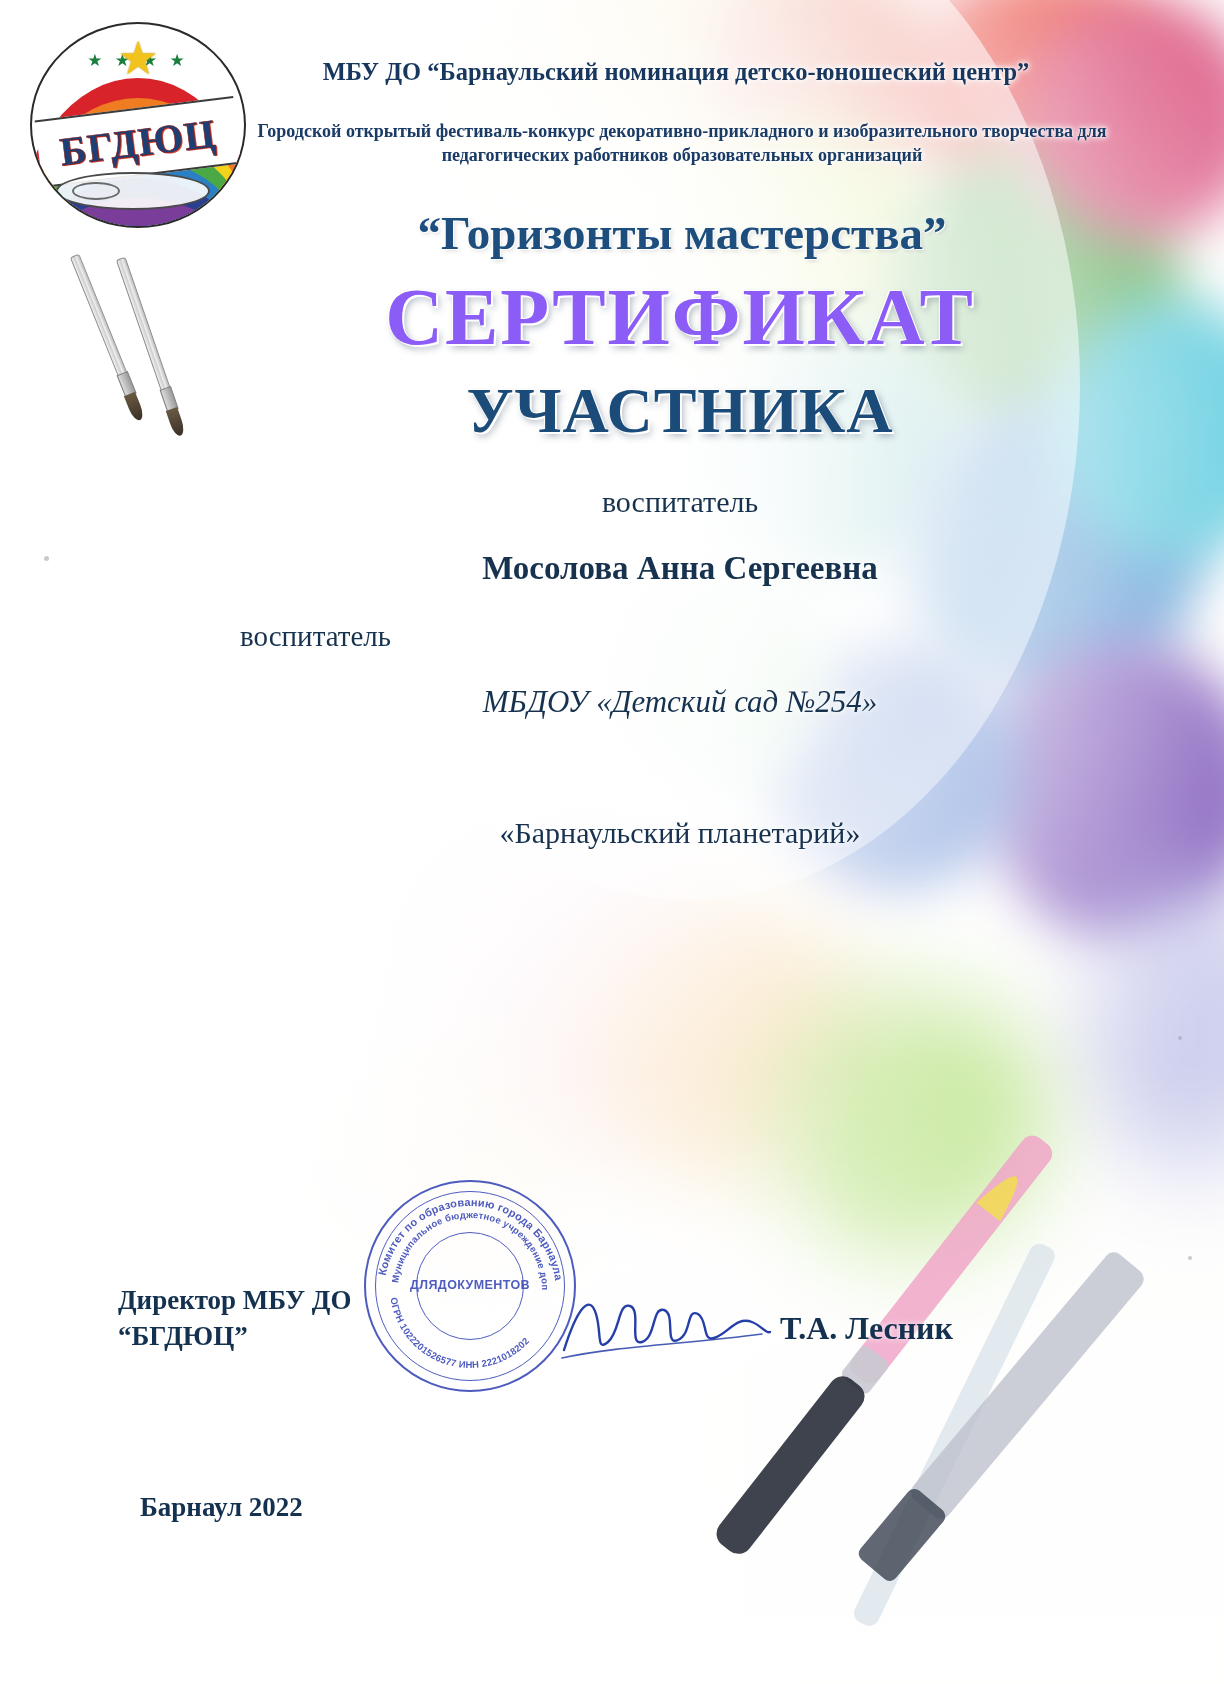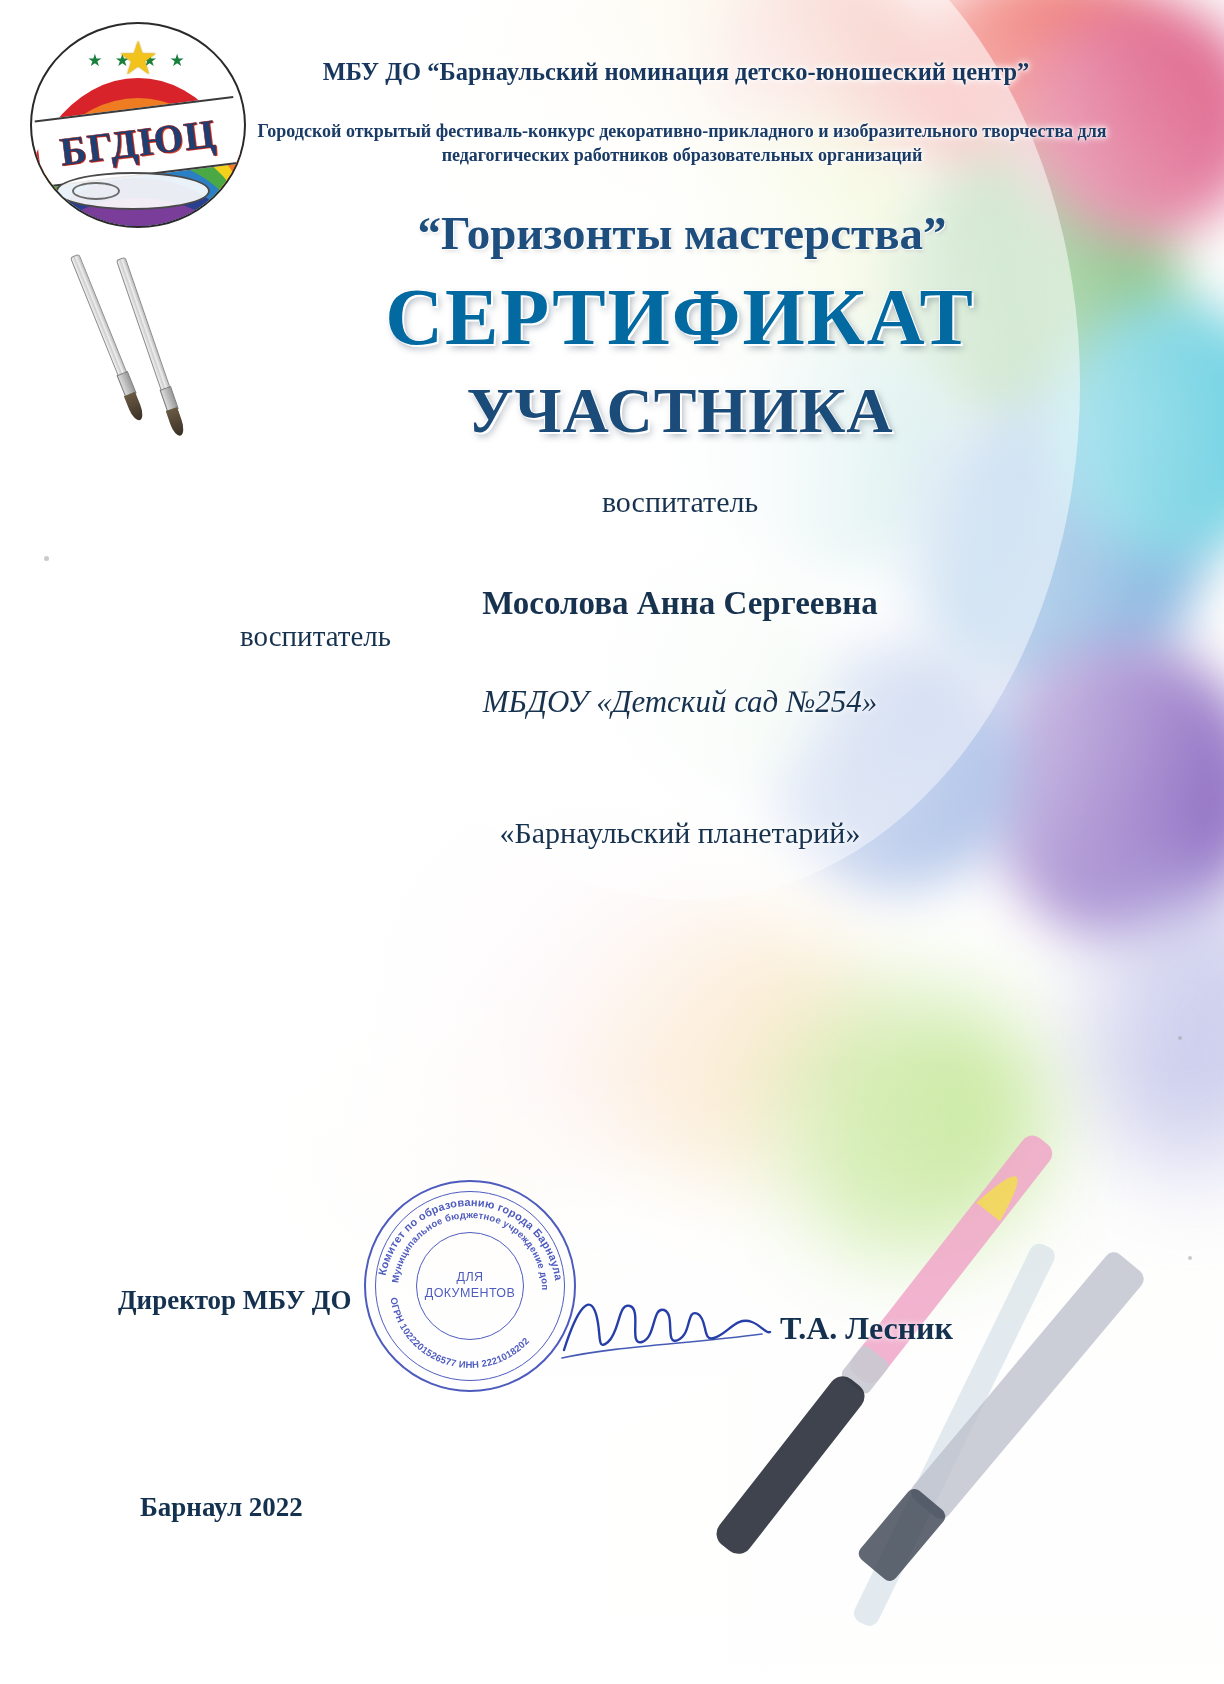--- a/index.html
+++ b/index.html
@@ -223,21 +223,21 @@
   }
   .title1 {
     position: absolute;
     top: 272px;
     left: 200px;
     width: 960px;
     text-align: center;
     font-size: 80px;
     font-weight: bold;
     letter-spacing: 2px;
-    color: #0369a1;
+    color: #8b5cf6;
     text-shadow: 2px 2px 0 #fff, -1px -1px 0 #fff, 3px 4px 7px rgba(20,40,70,0.35);
   }
   .title2 {
     position: absolute;
     top: 374px;
     left: 200px;
     width: 960px;
     text-align: center;
     font-size: 64px;
     font-weight: bold;
@@ -258,21 +258,20 @@
   .person {
     position: absolute;
     top: 550px;
     left: 240px;
     width: 880px;
     text-align: center;
     font-size: 33px;
     font-weight: bold;
     color: #17324f;
     text-shadow: 0 0 8px #fff, 0 0 4px #fff;
-    margin-top: 35px;
   }
   .role {
     position: absolute;
     top: 620px;
     left: 240px;
     width: 880px;
     font-size: 29px;
     color: #17324f;
     text-shadow: 0 0 8px #fff, 0 0 4px #fff;
   }
@@ -353,26 +352,25 @@
     border: 2.5px solid #2f3fb4;
     border-radius: 50%;
   }
   .stamp .r1 { inset: 0; }
   .stamp .r2 { inset: 11px; border-width: 1.6px; }
   .stamp .r3 { inset: 52px; border-width: 1.6px; }
   .stamp-center {
     position: absolute;
     inset: 52px;
     display: flex;
-    flex-direction: column;
     align-items: center;
     justify-content: center;
     text-align: left;
     font-family: "Liberation Sans", sans-serif;
-    font-weight: normal;
+    font-weight: bold;
     font-size: 12.5px;
     line-height: 1.25;
     letter-spacing: 0.4px;
   }
   .stamp-arc-text {
     position: absolute;
     inset: 0;
   }
   .stamp-arc-text text {
     font-family: "Liberation Sans", sans-serif;
@@ -485,20 +483,21 @@
     <div class="title1">СЕРТИФИКАТ</div>
     <div class="title2">УЧАСТНИКА</div>
     <div class="awarded">воспитатель</div>
     <div class="person">Мосолова Анна Сергеевна</div>
     <div class="role">воспитатель</div>
     <div class="institution">МБДОУ «Детский сад №254»</div>
     <div class="work">«Барнаульский планетарий»</div>
 
     <div class="director">
       <div>Директор МБУ ДО</div>
+      <div>“БГДЮЦ”</div>
     </div>
     <div class="director-name">Т.А. Лесник</div>
     <div class="city-year">Барнаул 2022</div>
 
     <div class="stamp">
       <div class="ring r1"></div>
       <div class="ring r2"></div>
       <div class="ring r3"></div>
       <svg class="stamp-arc-text" viewBox="0 0 212 212">
         <defs>

